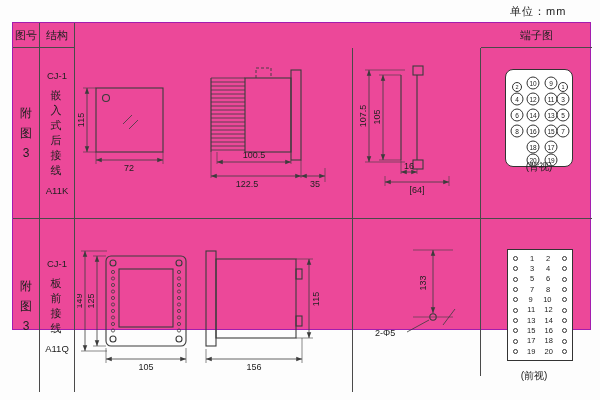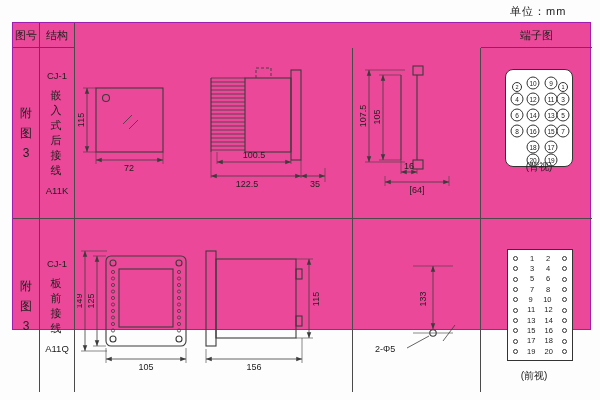--- a/index.html
+++ b/index.html
@@ -214,21 +214,21 @@
         <path class="ext" d="M129,128 V142 M225,117 V142"></path>
         <line x1="129" y1="138" x2="225" y2="138" class="dim" marker-start="url(#ar3)" marker-end="url(#ar3)"></line>
         <text x="177" y="149" text-anchor="middle">156</text>
         <path class="ext" d="M219,38 H236 M219,117 H236"></path>
         <line x1="232" y1="38" x2="232" y2="117" class="dim" marker-start="url(#ar3)" marker-end="url(#ar3)"></line>
         <text transform="translate(242,78) rotate(-90)" text-anchor="middle">115</text>
       </g>
     </svg>
   </div>
 
-  <div class="cell br" style="left:340px;top:196px;width:128px;height:173px">
+  <div class="cell br" style="left:340px;top:180px;width:128px;height:173px">
     <svg width="124" height="170" viewBox="0 0 124 170" style="left:2px;top:2px">
       <defs>
         <marker id="ar4" viewBox="0 0 10 10" refX="9.5" refY="5" markerWidth="8" markerHeight="8" orient="auto-start-reverse">
             <path d="M0.5,1.5 L9.5,5 L0.5,8.5 Z" fill="#3c3c3c"></path>
           </marker>
       </defs>
       <g>
         <path class="ext" d="M58,45 H98 M58,112 H98"></path>
         <line x1="78" y1="45" x2="78" y2="108" class="dim" marker-start="url(#ar4)" marker-end="url(#ar4)"></line>
         <text transform="translate(71,78) rotate(-90)" text-anchor="middle">133</text>

